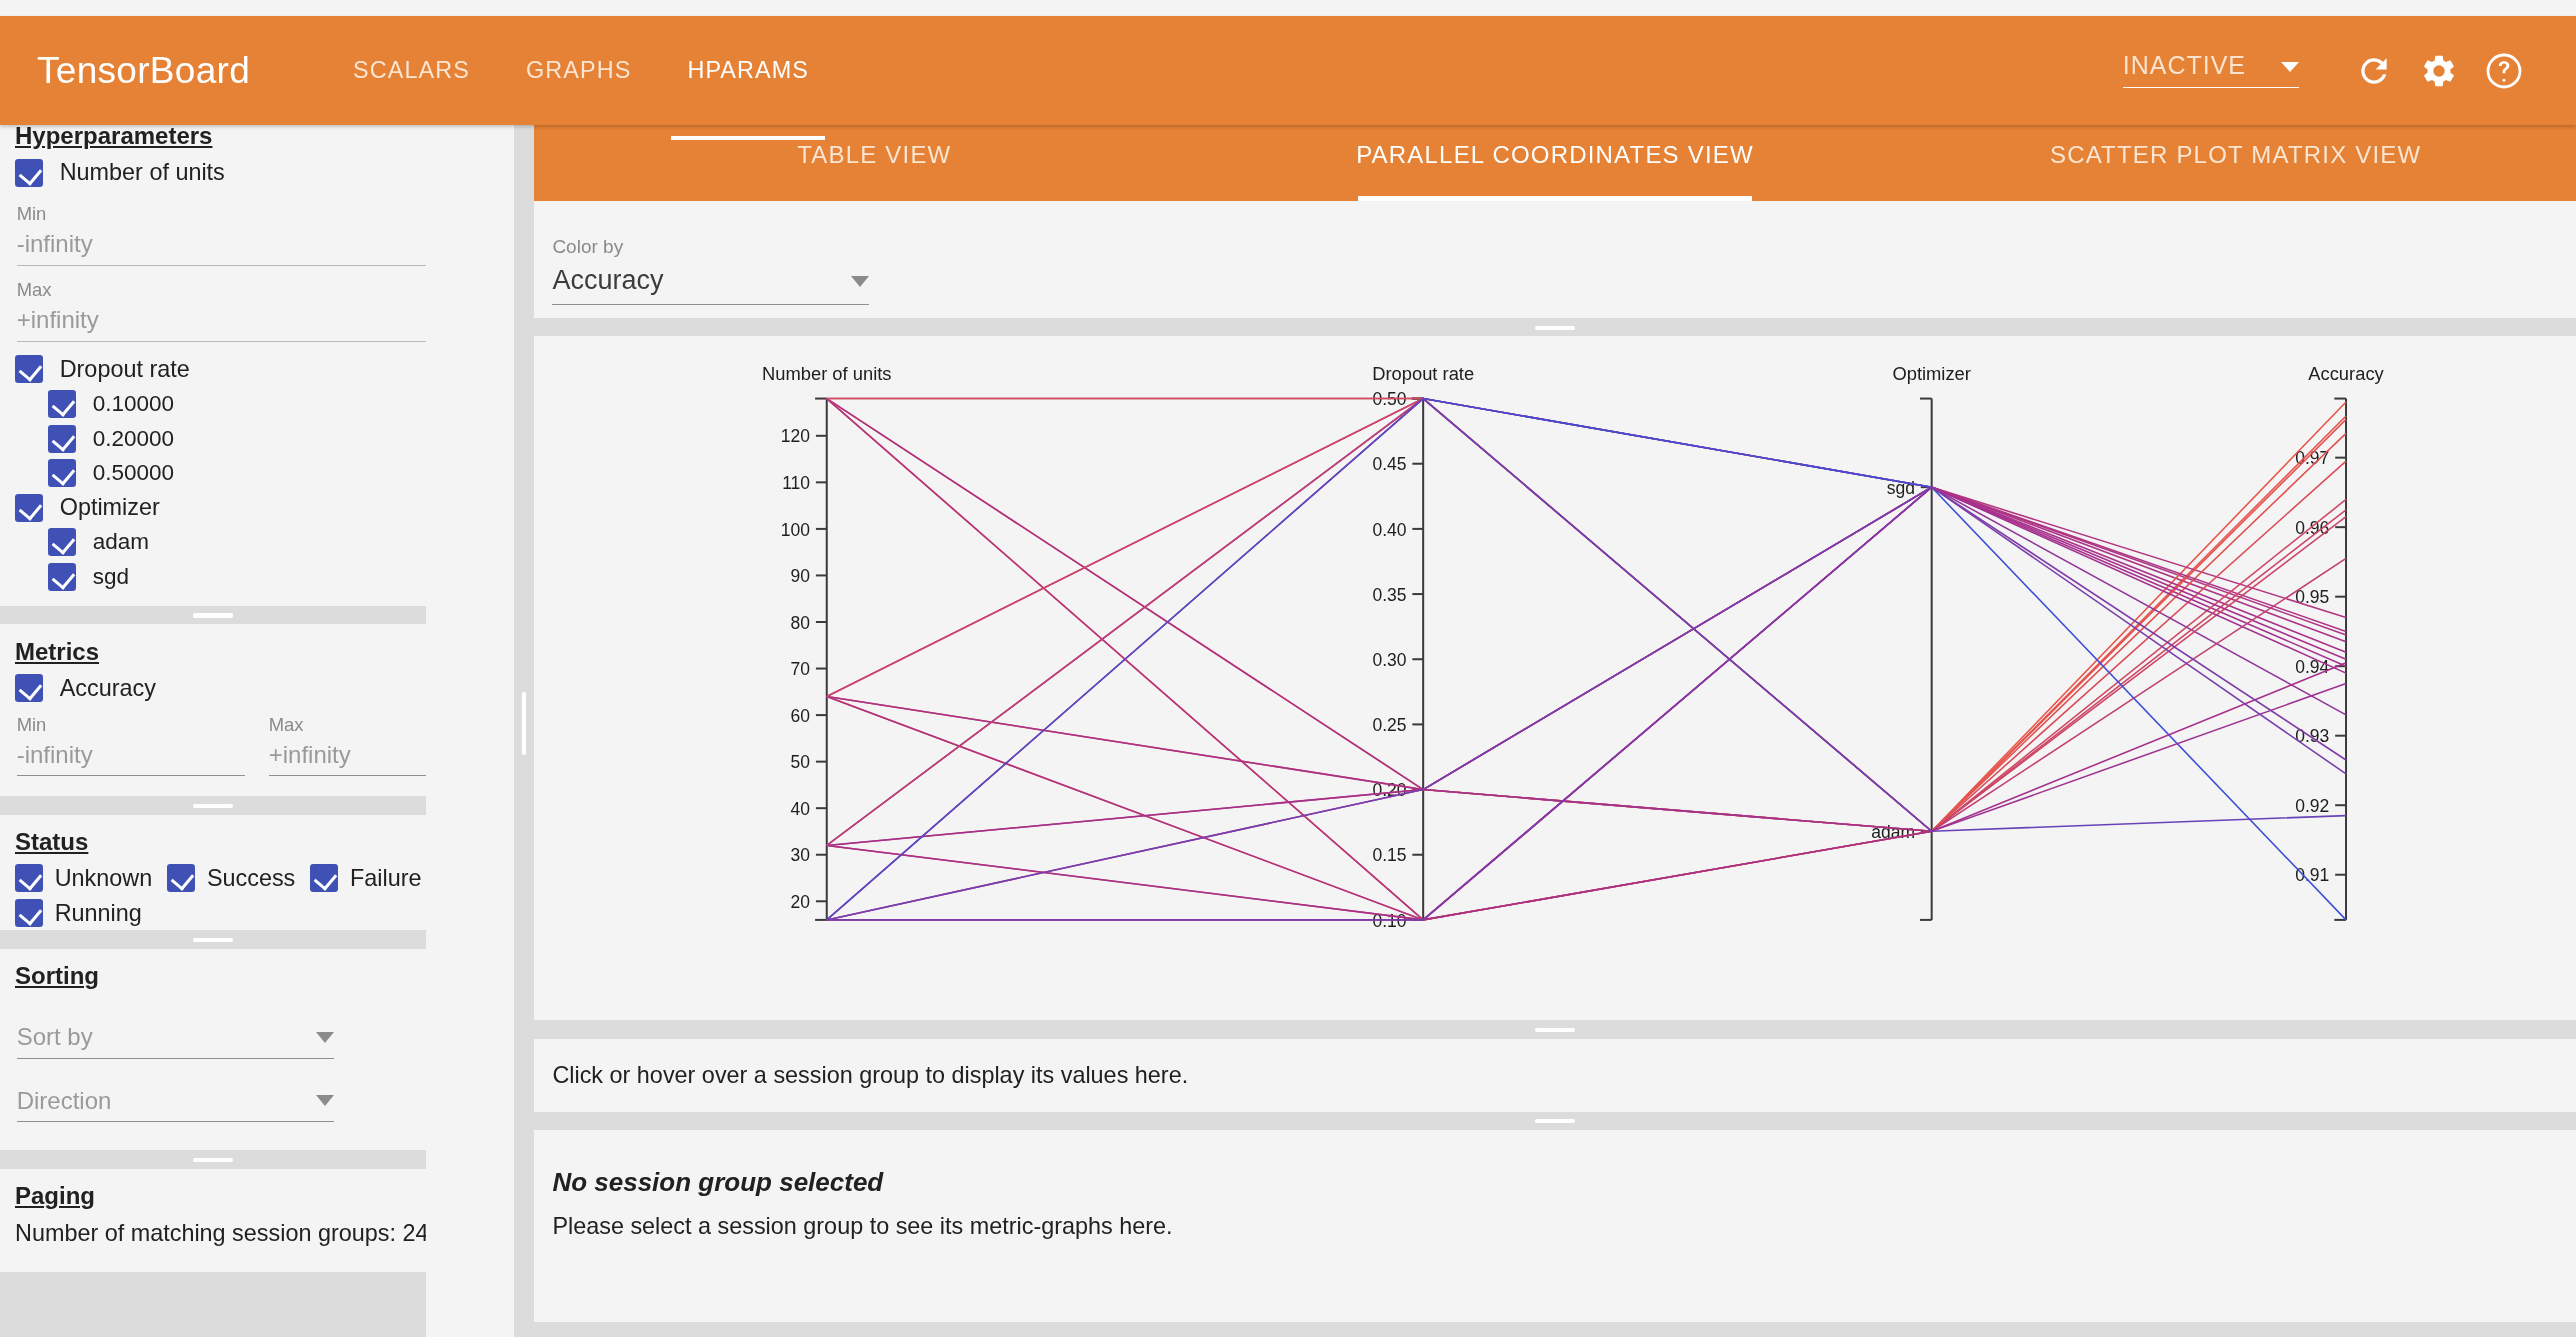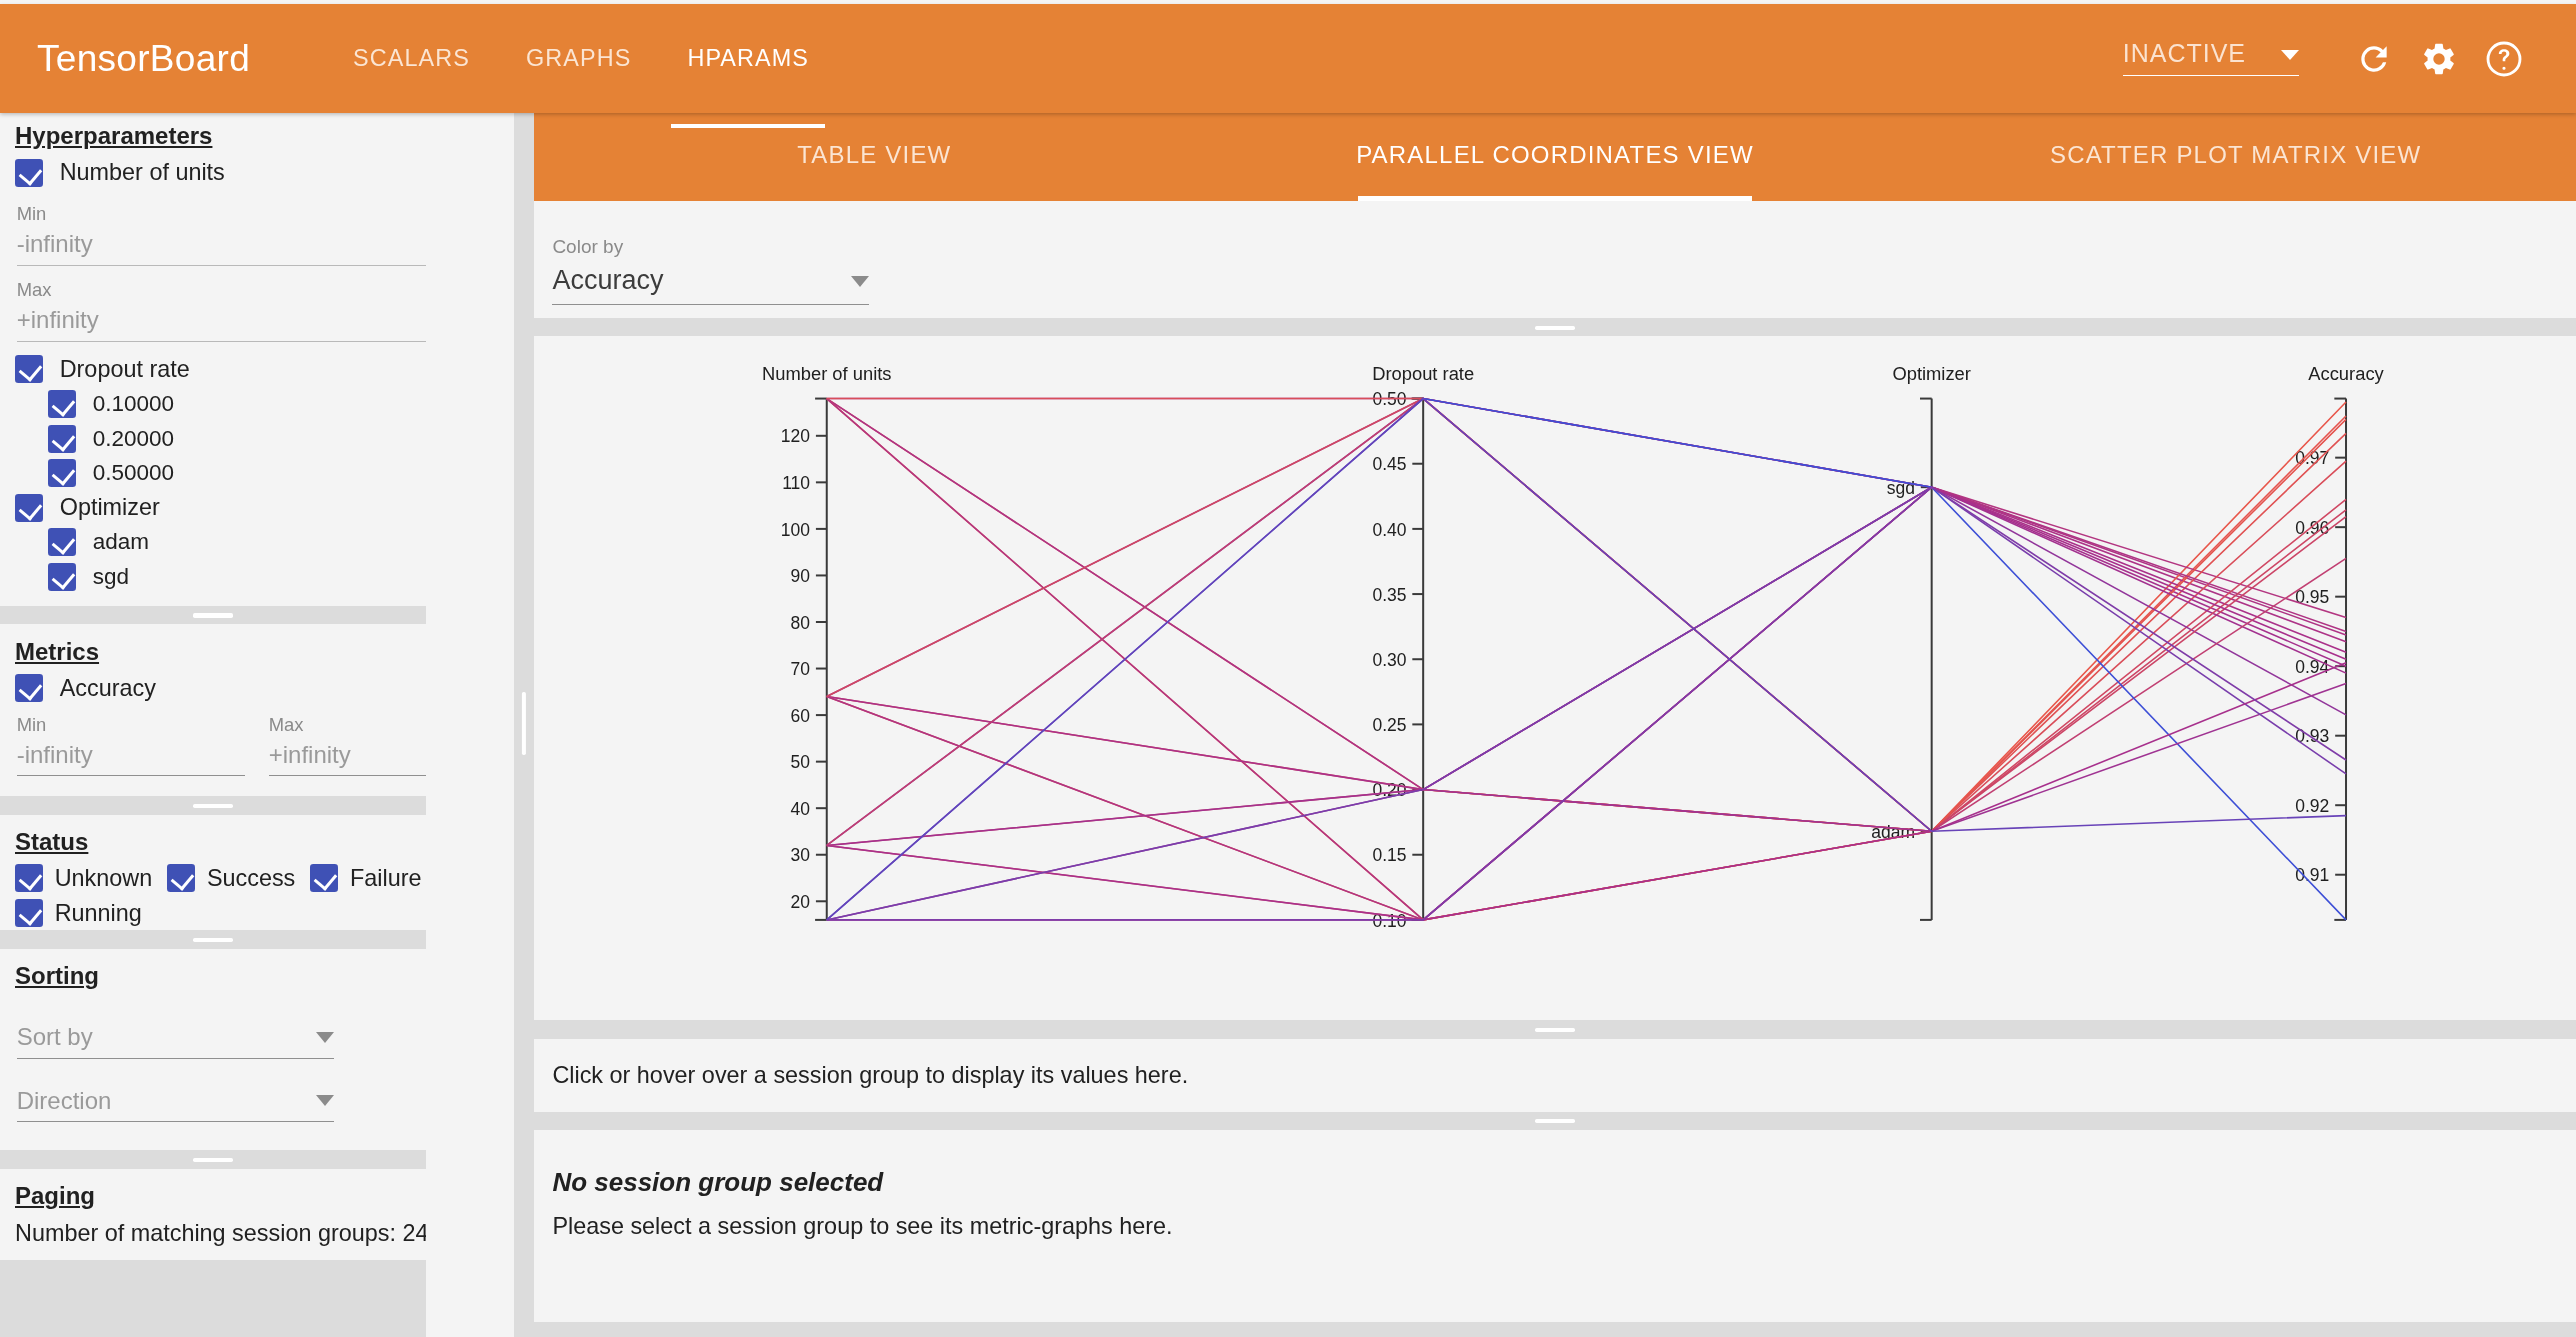--- a/index.html
+++ b/index.html
@@ -8,21 +8,21 @@
   body {
     width:2576px; height:1337px;
     font-family:"Liberation Sans", sans-serif;
     background:#f4f4f4;
     overflow:hidden;
     color:#212121;
   }
 
   
   #appbar {
-    position:absolute; left:0; top:4px; width:2576px; height:109px;
+    position:absolute; left:0; top:16px; width:2576px; height:109px;
     background:#e58235;
     display:flex; align-items:center;
     box-shadow:0 1.7px 4.2px rgba(0,0,0,.26);
     z-index:30;
   }
   #brand {
     color:#fff; font-size:37px; letter-spacing:0.3px;
     margin-left:37px; margin-right:75px; white-space:nowrap;
   }
   #nav { display:flex; align-items:stretch; height:139px; }
@@ -110,21 +110,21 @@
   .selectinner {
     display:flex; align-items:flex-end; justify-content:space-between;
     border-bottom:1.3px solid #8f8f8f; padding-bottom:6.7px;
     width:317px;
   }
   .selectinner .sv { font-size:24px; color:#9a9a9a; }
   .caret-grey {
     width:0; height:0; border-left:9.2px solid transparent; border-right:9.2px solid transparent;
     border-top:11px solid #8b8b8b; margin-bottom:8.3px;
   }
-  .plain-text { font-size:23.4px; padding:5px 0 13px 15px; }
+  .plain-text { font-size:23.4px; padding:5px 0 25px 15px; }
 
   
   #sb-handle {
     position:absolute; left:514px; top:109px; width:20px; height:1229px;
     background:#dcdcdc; z-index:20;
   }
   #sb-handle::after {
     content:""; position:absolute; left:50%; transform:translateX(-50%);
     top:50%; margin-top:-32px; width:4.2px; height:63px; background:#fff; border-radius:1.7px;
   }

